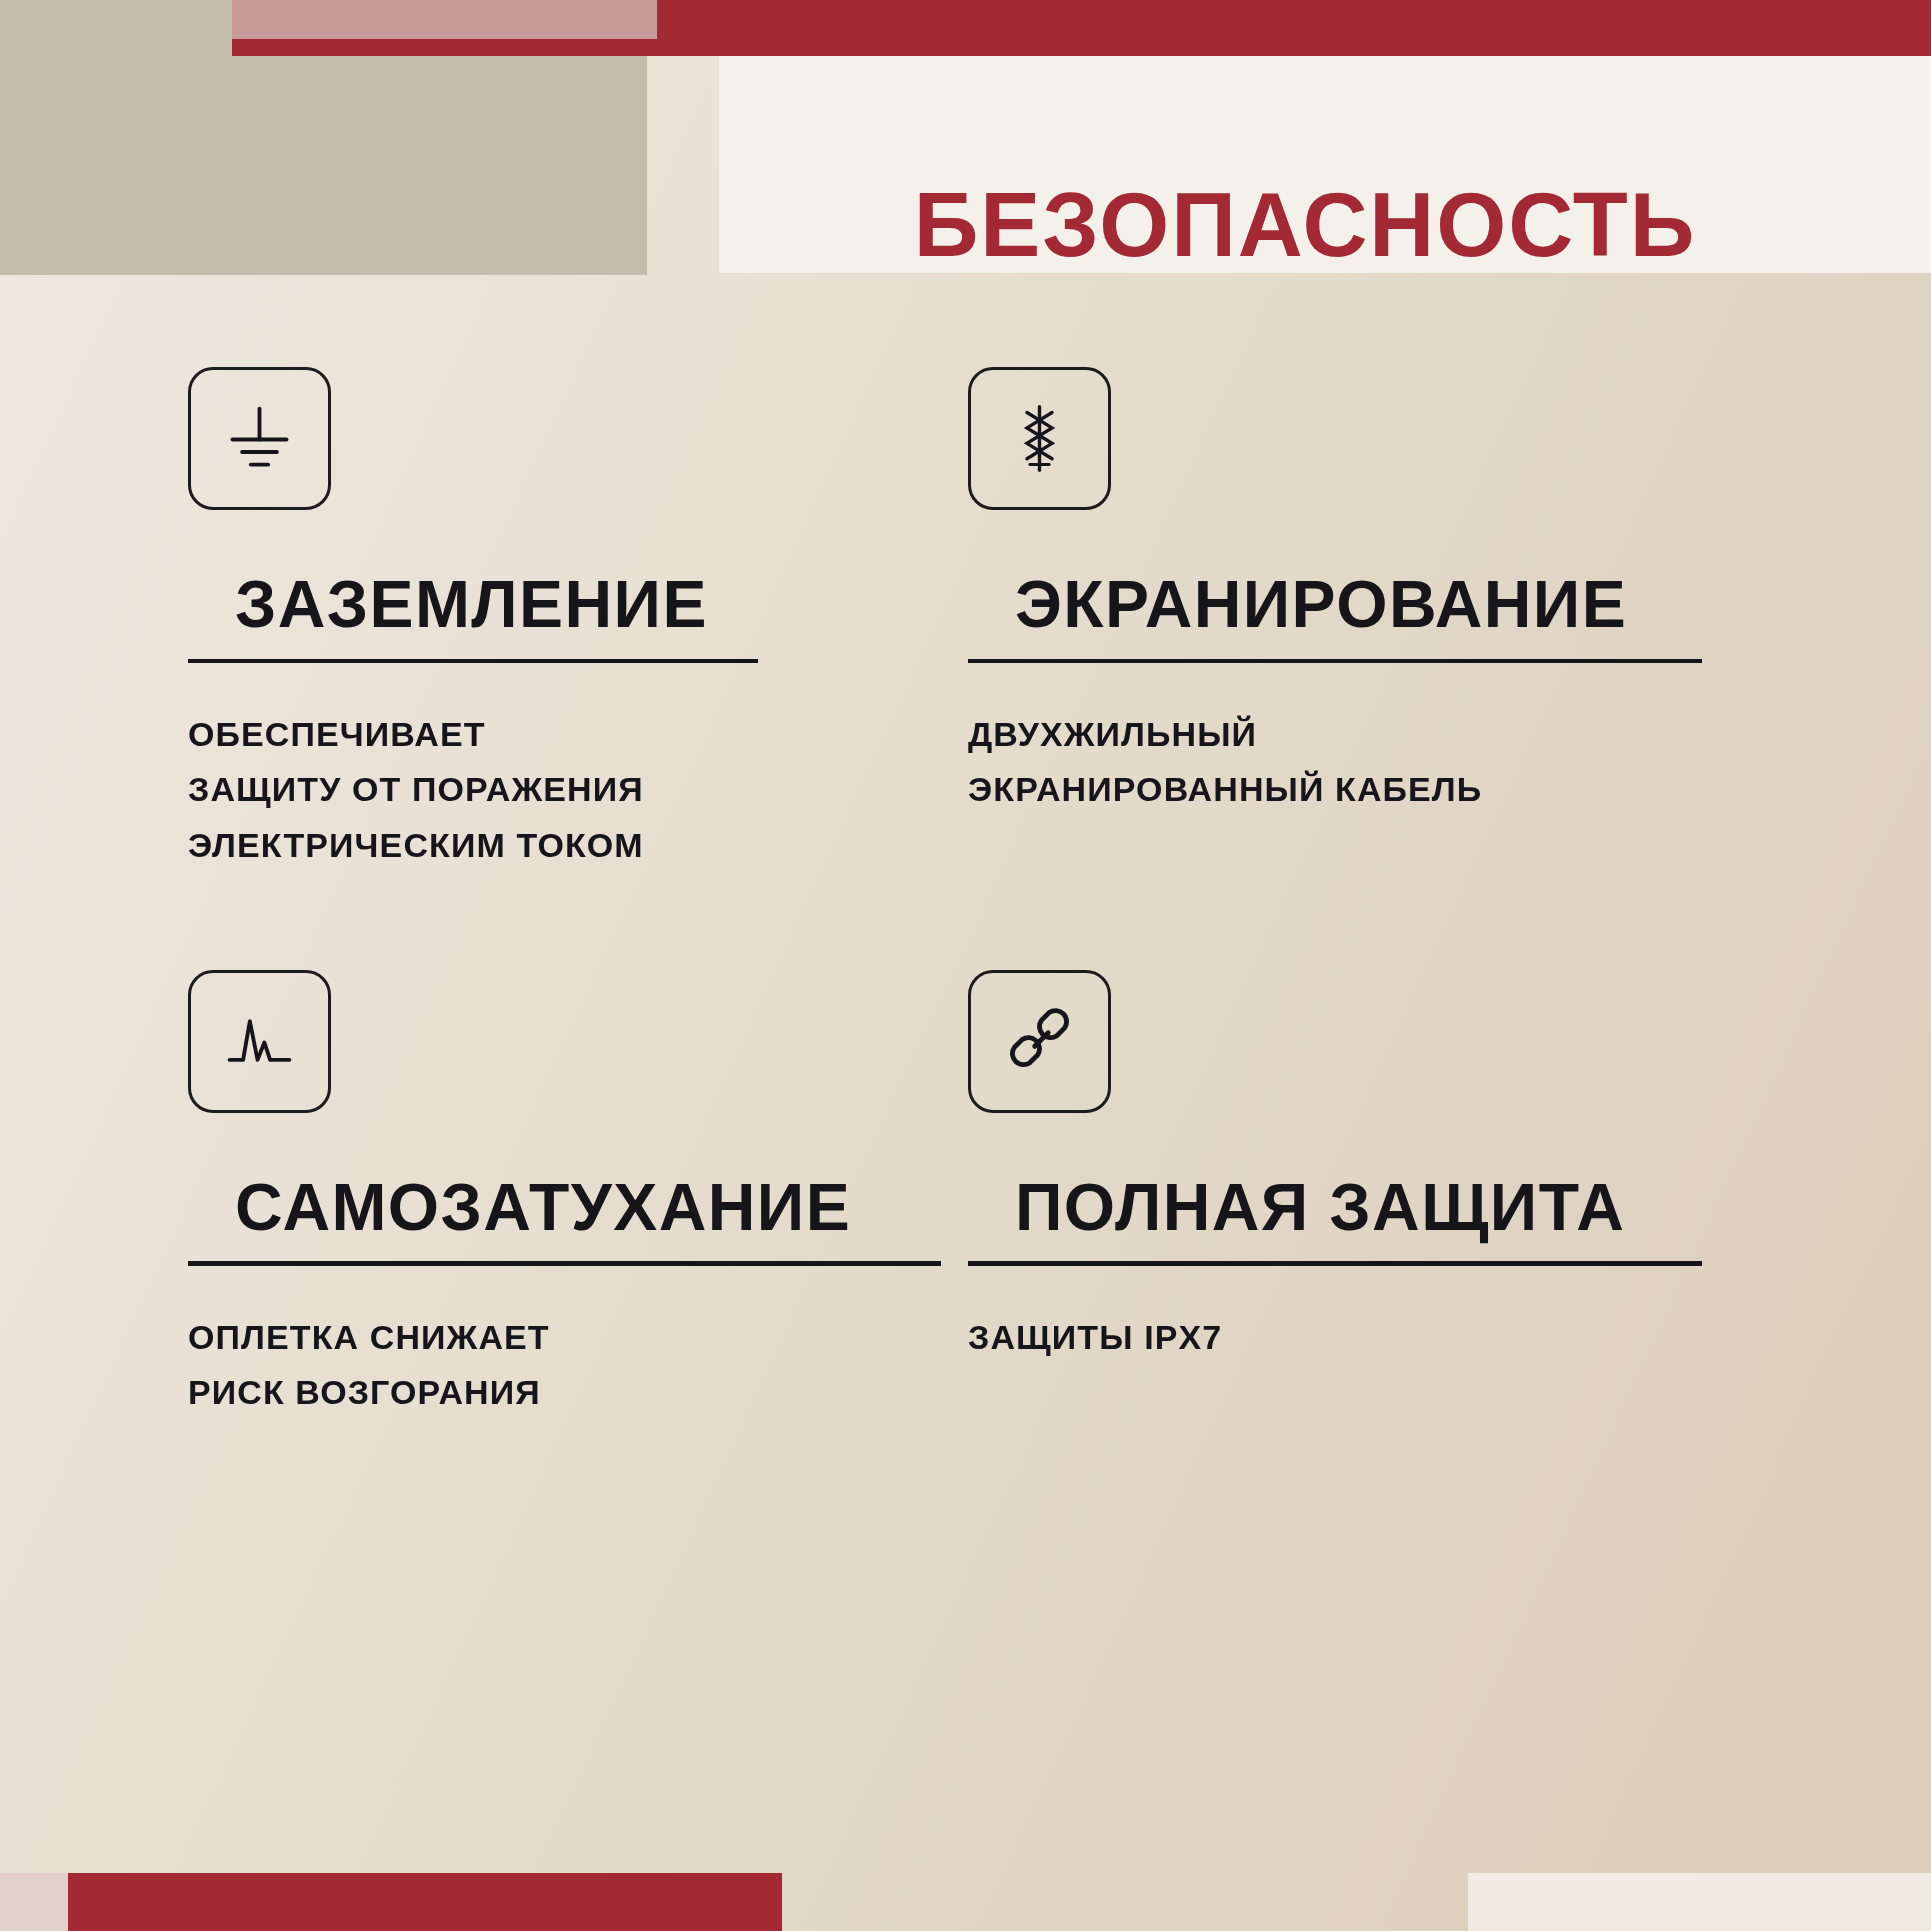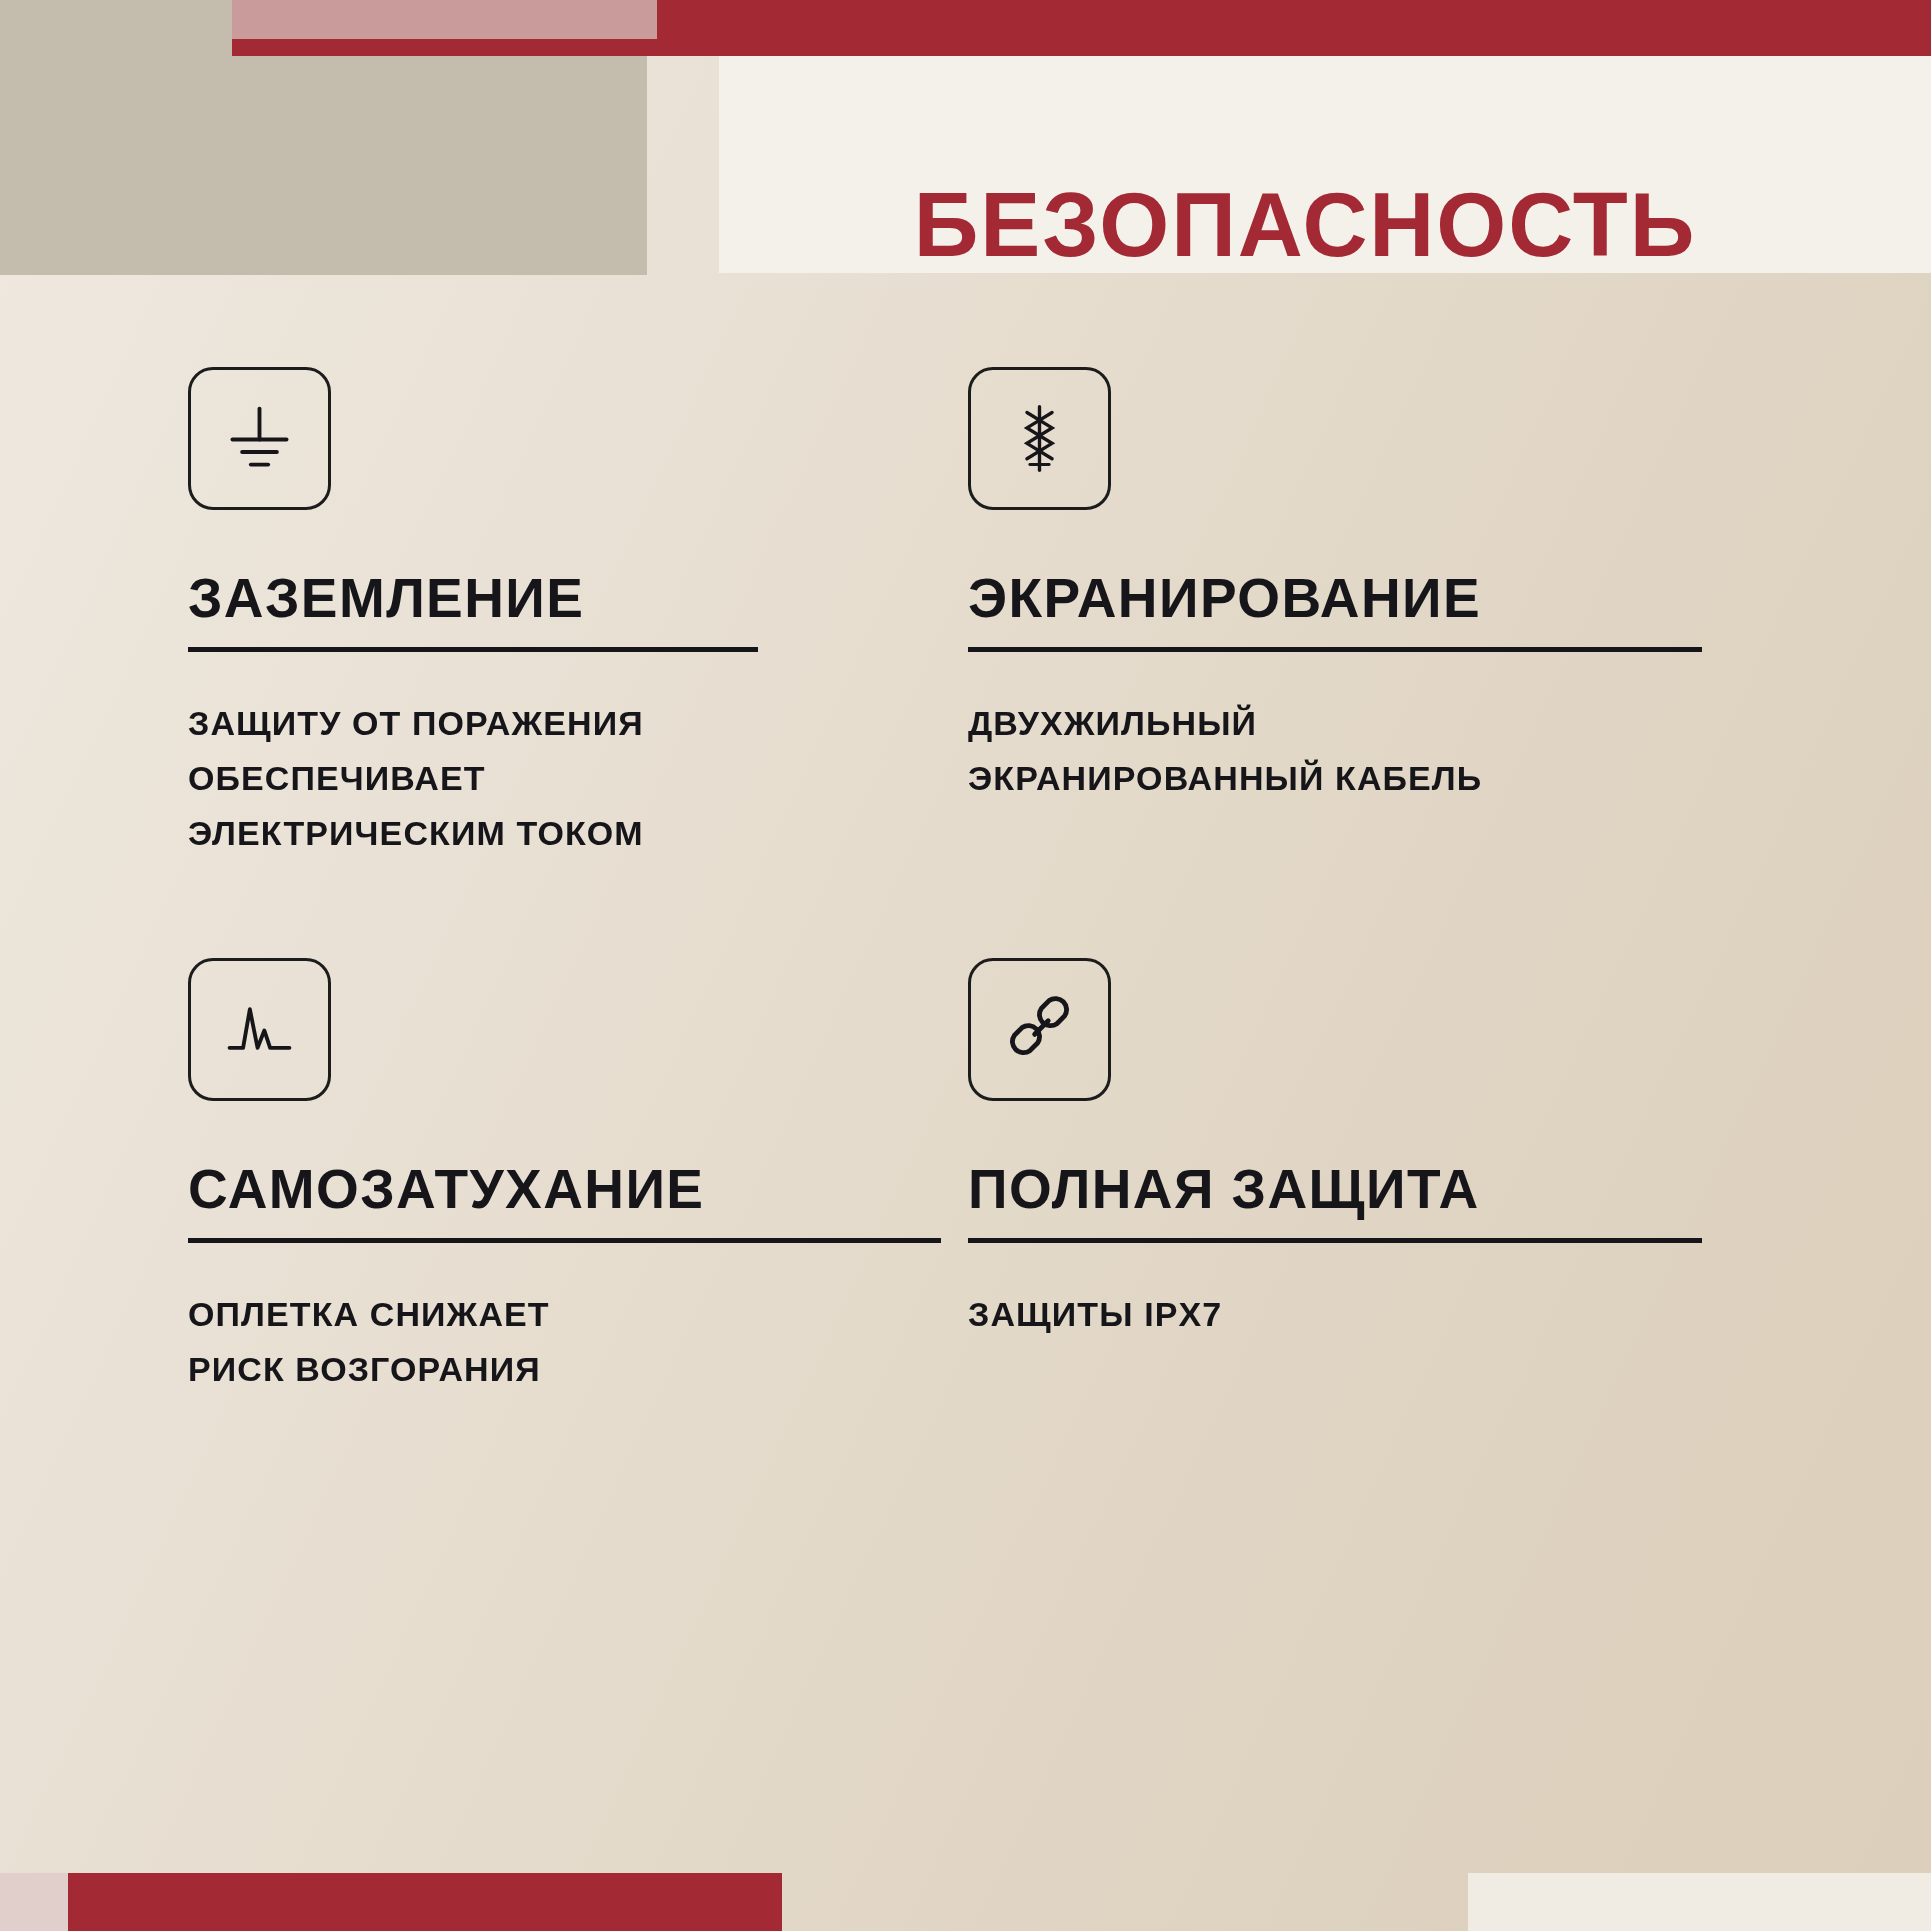--- a/index.html
+++ b/index.html
@@ -123,26 +123,27 @@
     box-sizing: border-box;
     display: flex;
     align-items: center;
     justify-content: center;
     margin-bottom: 60px;
   }
   .icon-box svg {
     display: block;
   }
   .feature-title {
-    font-size: 55px;
+    font-size: 66px;
     font-weight: bold;
     color: #16161a;
     letter-spacing: 1.4px;
     line-height: 1.05;
     white-space: nowrap;
+    margin-left: 47px;
   }
   .feature-rule {
     height: 4.8px;
     background: #16161a;
     margin-top: 19.3px;
     margin-bottom: 44px;
   }
   .rule-w1 { width: 570px; }
   .rule-w2 { width: 734px; }
   .rule-w3 { width: 753px; }
@@ -178,22 +179,22 @@
         <svg width="83" height="83" viewBox="0 0 86 86" fill="none" stroke="#16161a" stroke-width="4" stroke-linecap="round">
           <line x1="43" y1="12" x2="43" y2="44"></line>
           <line x1="15" y1="44" x2="71" y2="44"></line>
           <line x1="25" y1="57" x2="61" y2="57"></line>
           <line x1="34" y1="70" x2="52" y2="70"></line>
         </svg>
       </div>
       <div class="feature-title">ЗАЗЕМЛЕНИЕ</div>
       <div class="feature-rule rule-w1"></div>
       <div class="feature-desc">
+        <div>ОБЕСПЕЧИВАЕТ</div>
         <div>ЗАЩИТУ ОТ ПОРАЖЕНИЯ</div>
-        <div>ОБЕСПЕЧИВАЕТ</div>
         <div>ЭЛЕКТРИЧЕСКИМ ТОКОМ</div>
       </div>
     </div>
 
     <div class="feature">
       <div class="icon-box">
         <svg width="83" height="83" viewBox="0 0 86 86" fill="none" stroke="#16161a" stroke-width="3.5" stroke-linecap="round">
           <line x1="43" y1="10" x2="43" y2="76"></line>
           <path d="M30 16 L56 32 L30 48 L56 64"></path>
           <path d="M56 16 L30 32 L56 48 L30 64"></path>

